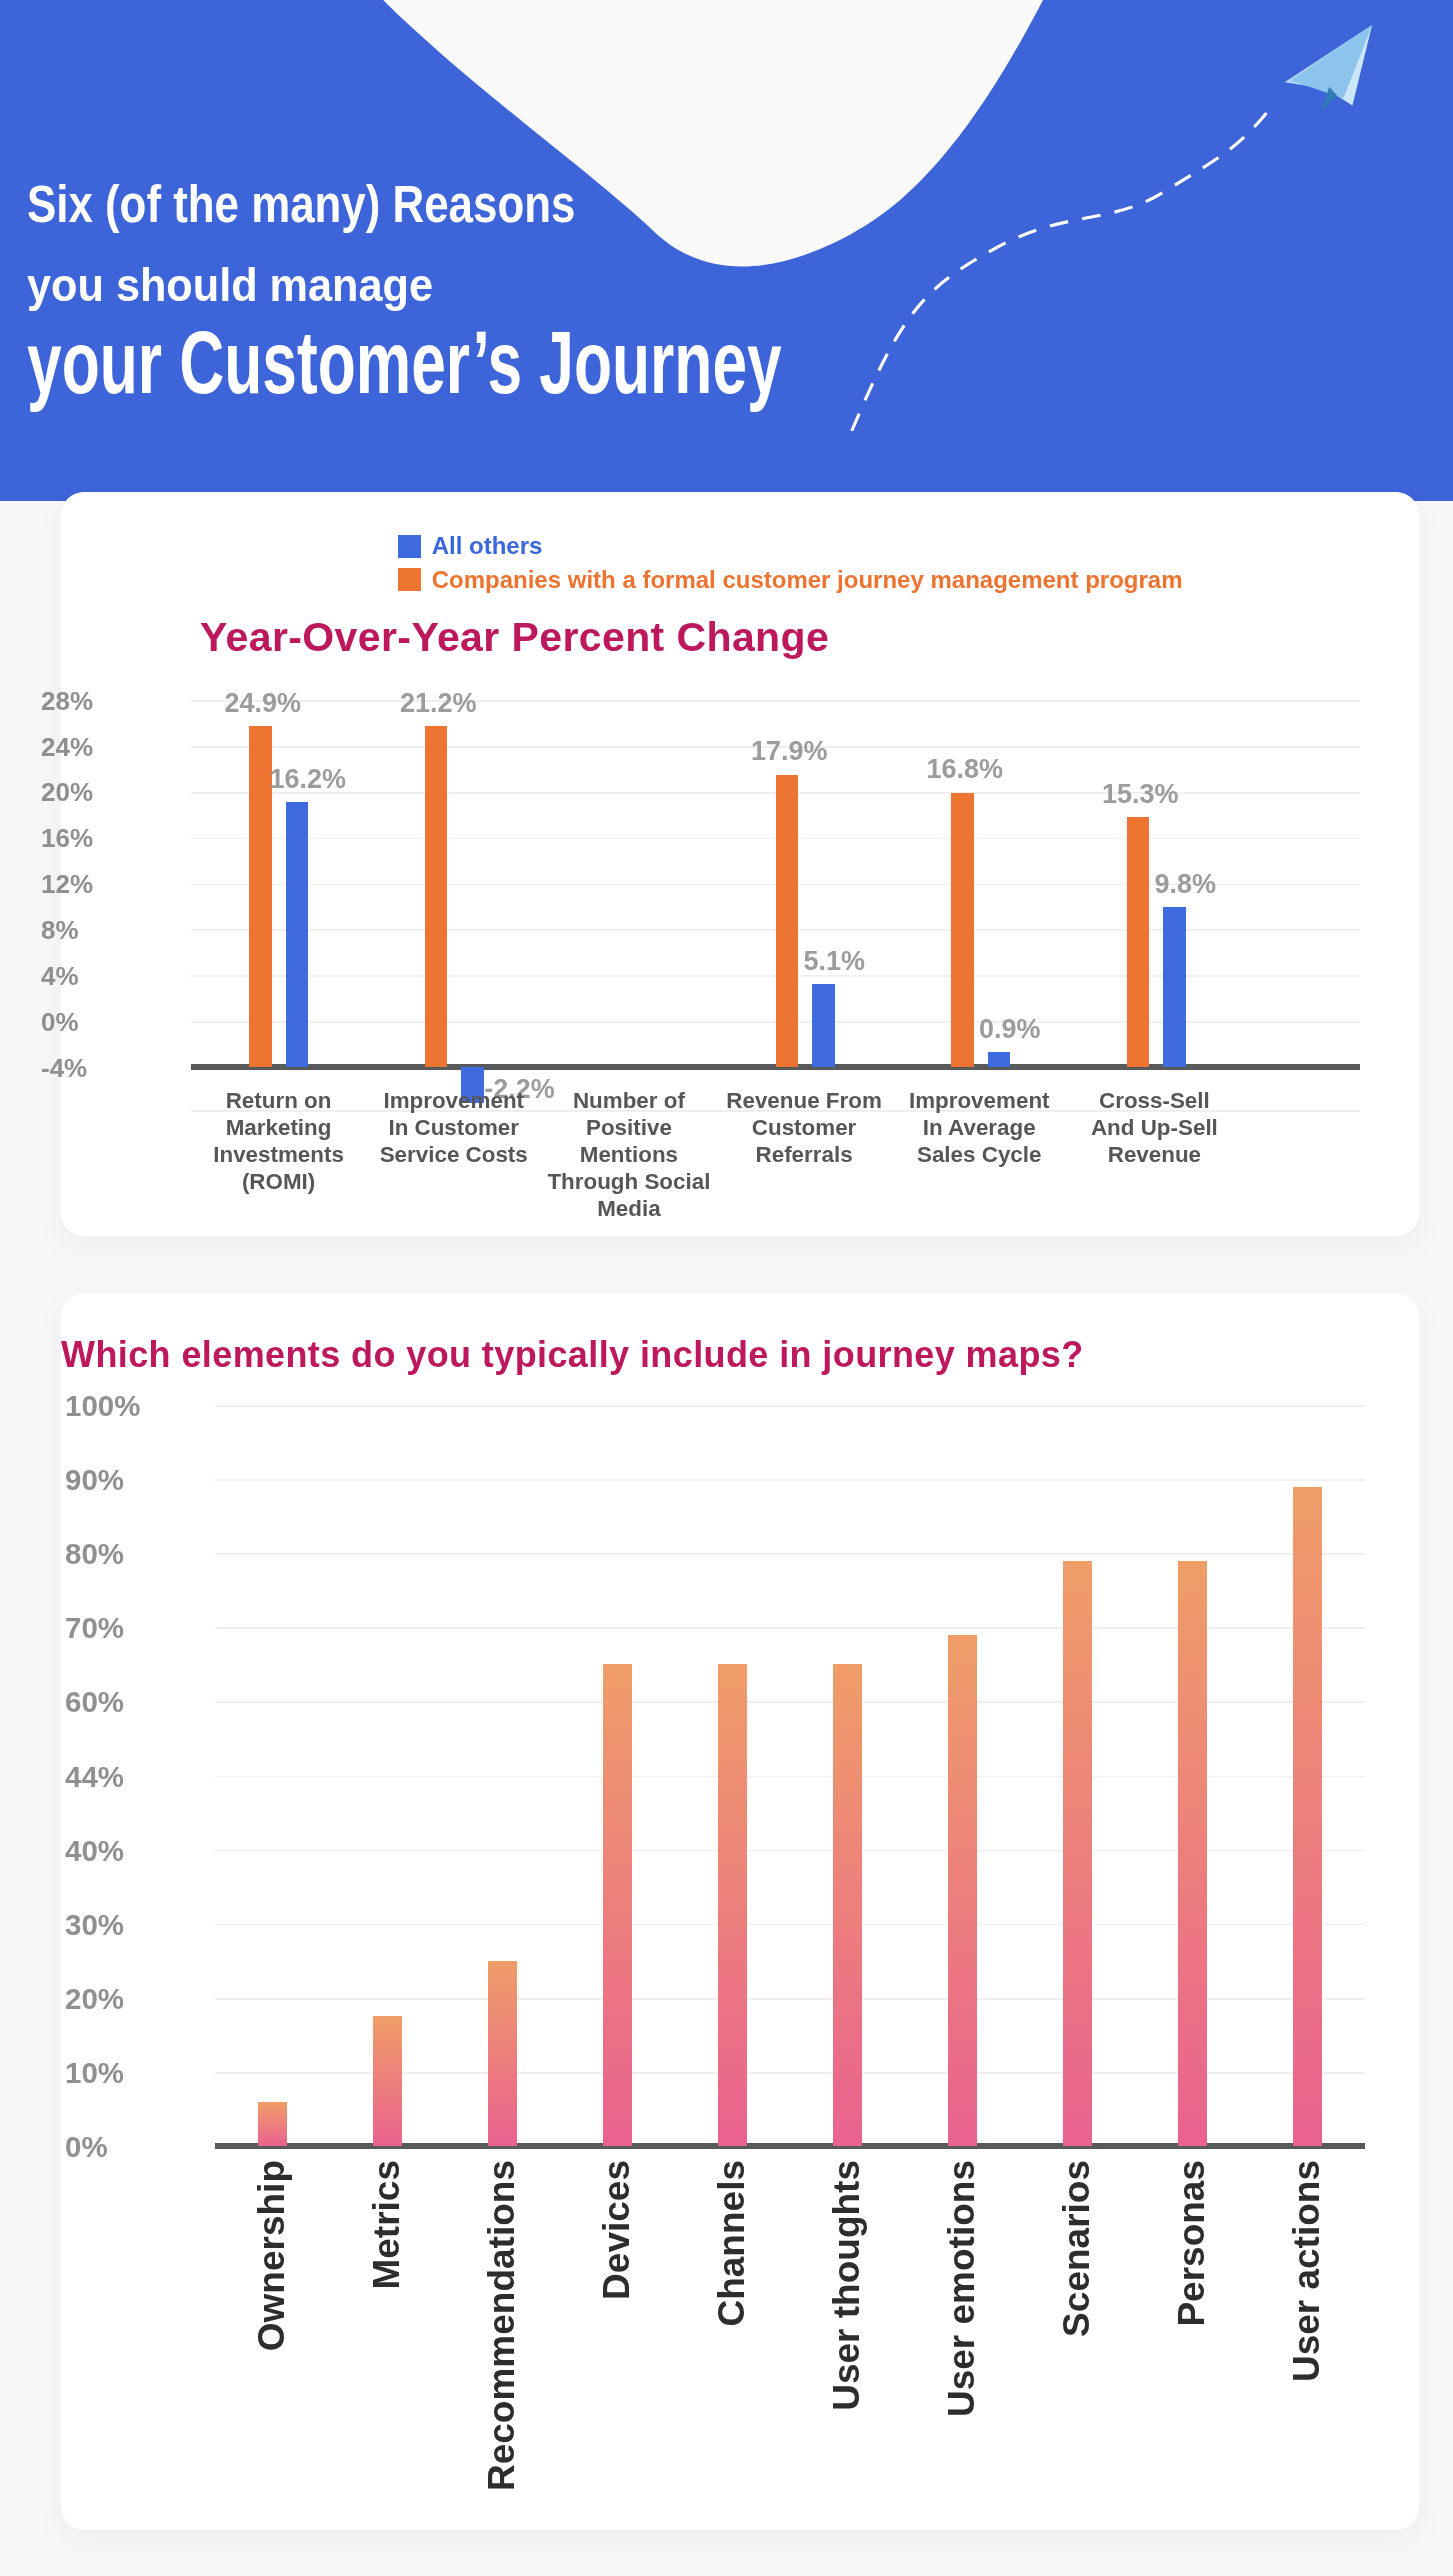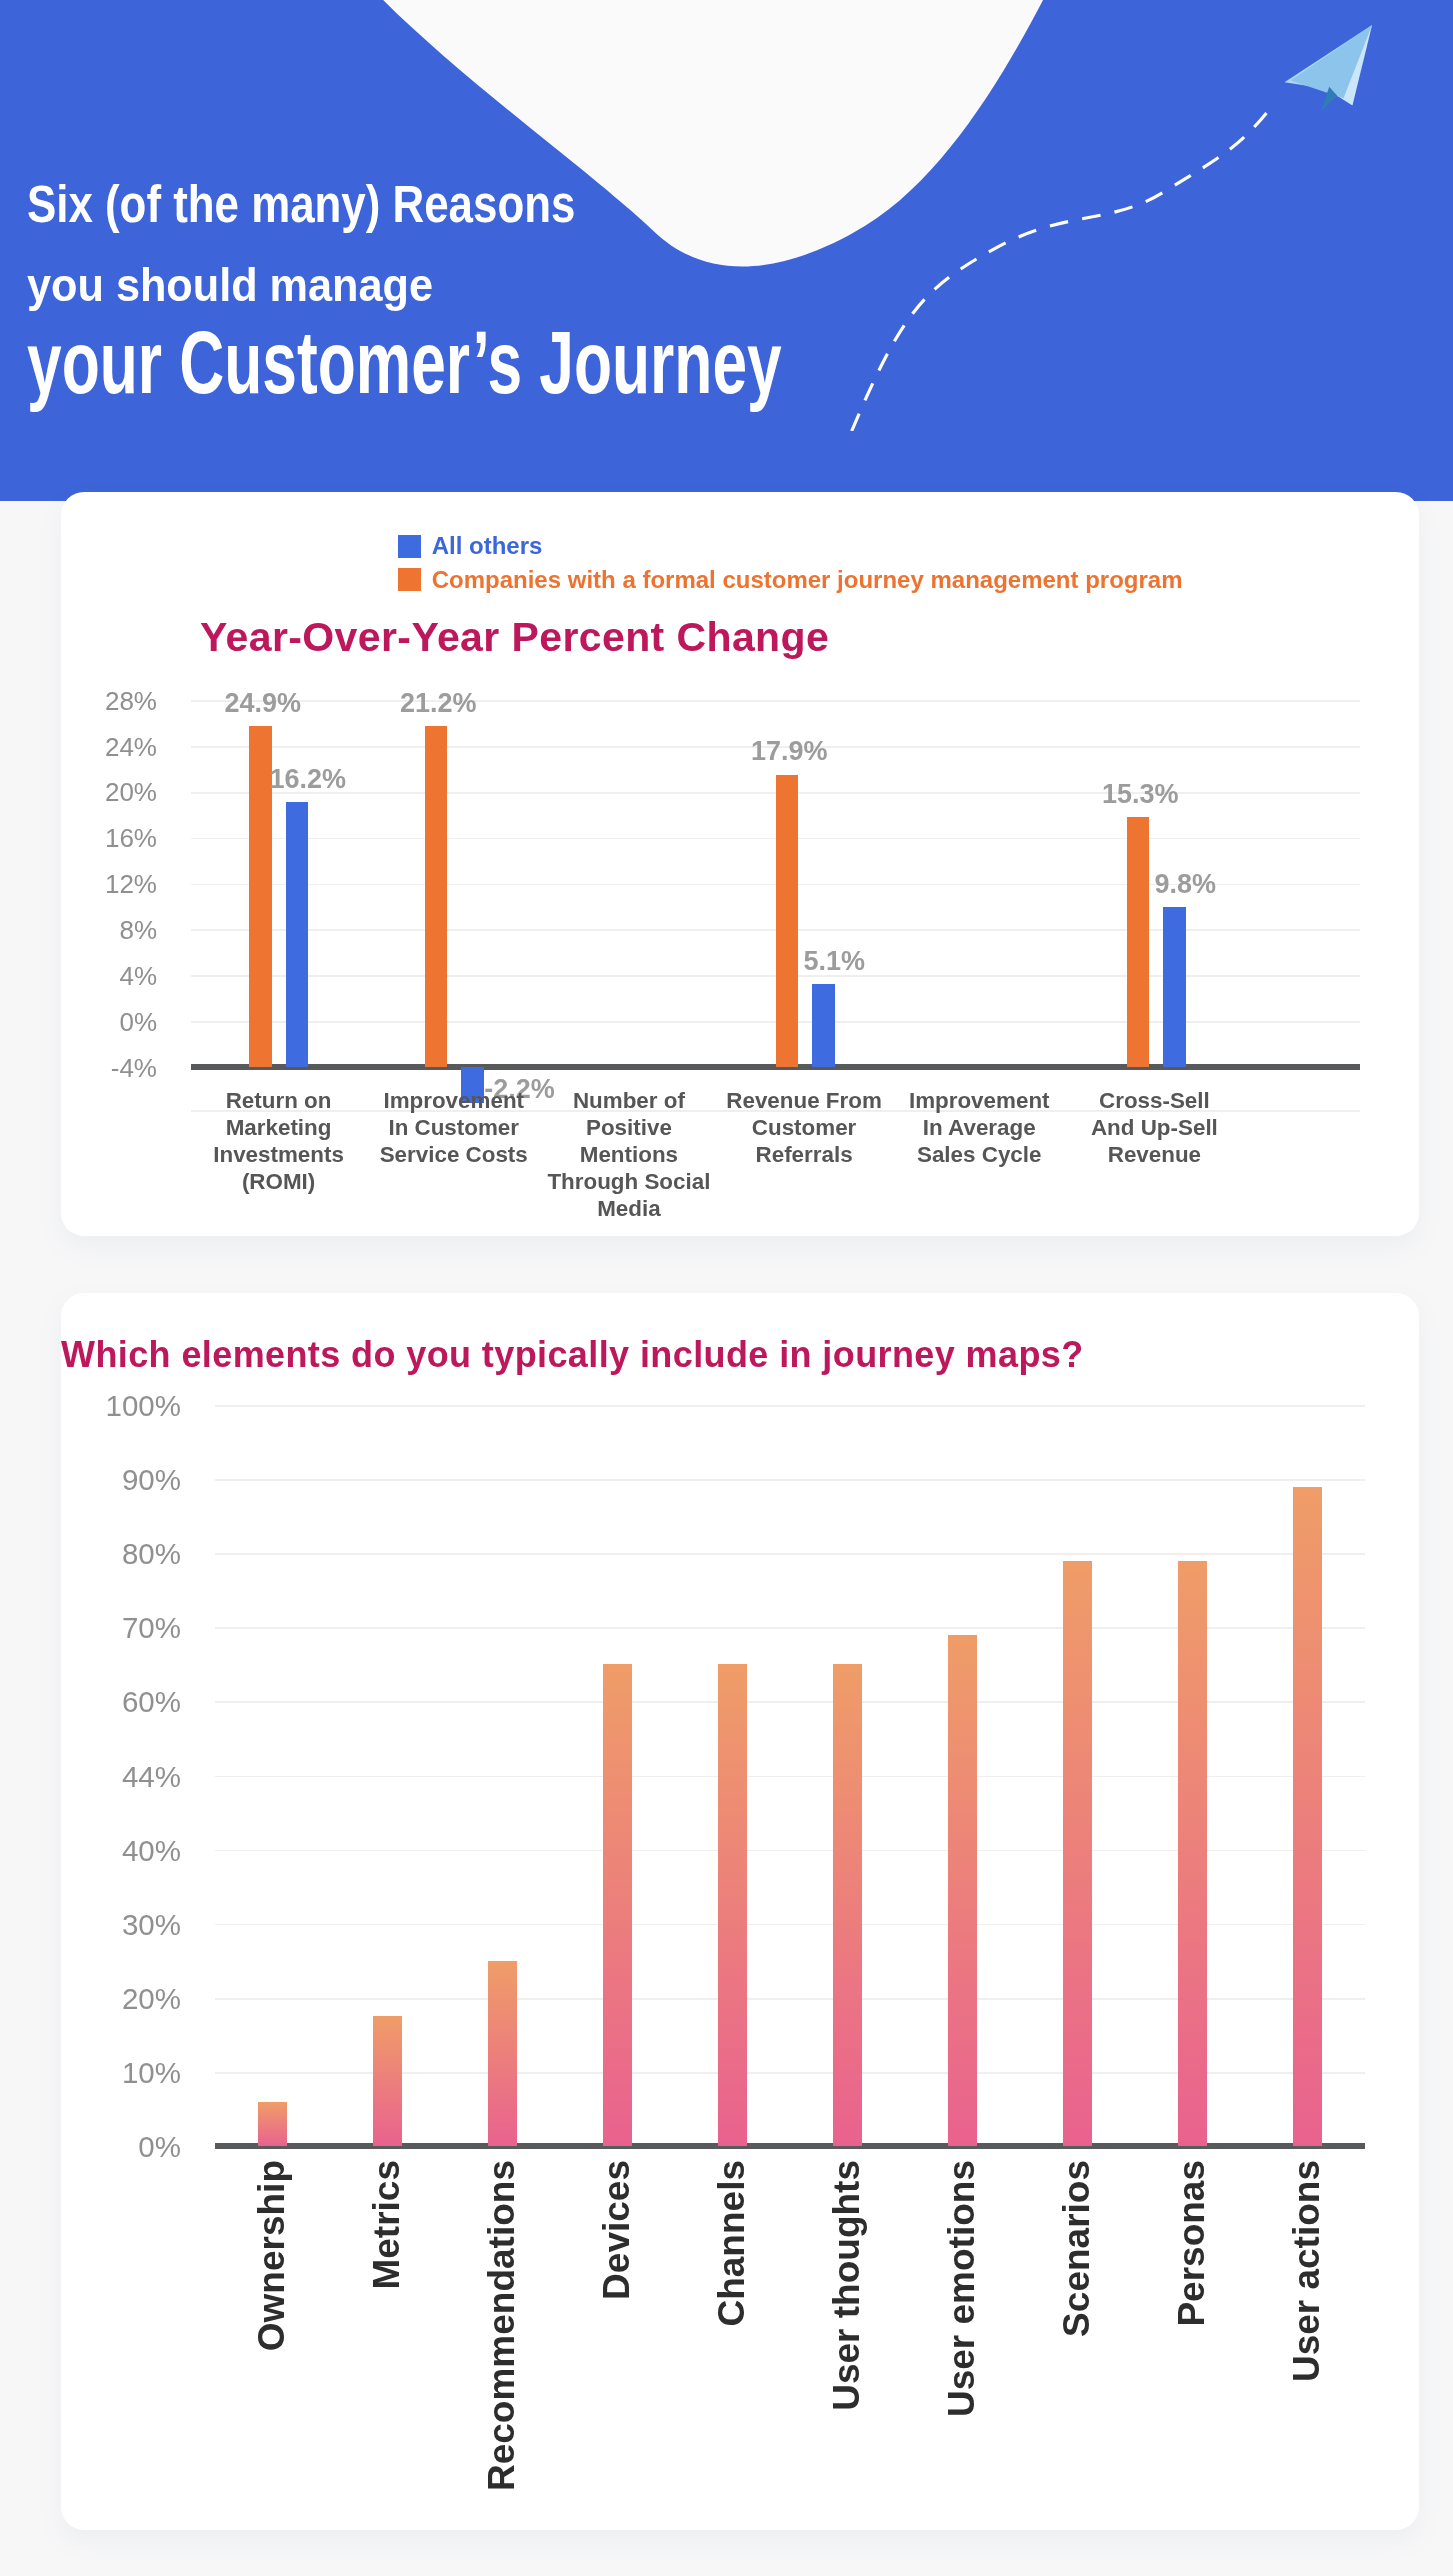--- a/index.html
+++ b/index.html
@@ -30,22 +30,22 @@
   
   .c-title{position:absolute;left:0;right:0;text-align:left;font-weight:700;color:#be185d;}
   .c1-title{top:122px;font-size:41px;padding-left:139px;letter-spacing:0.4px;}
   .c2-title{top:41px;font-size:36px;letter-spacing:0.4px;}
   
   .plot{position:absolute;}
   .plot1{left:130px;top:208px;width:1169px;height:367px;}
   .plot2{left:154px;top:112px;width:1150px;height:741px;}
   .gridline{position:absolute;left:0;right:0;height:1.8px;background:#F2EEED;}
   .axisline{position:absolute;left:0;right:0;bottom:-2.7px;height:5.4px;background:#58595B;}
-  .ytick{position:absolute;right:calc(100% + 34px);width:116px;text-align:right;
-         font-weight:400;white-space:nowrap;}
+  .ytick{position:absolute;right:calc(100% + 34px);width:116px;
+         font-weight:700;white-space:nowrap;}
   .ytick1{font-size:26px;color:#8F8F8F;}
   .ytick2{font-size:29.5px;color:#909090;}
   .group-layer{position:absolute;left:0;top:0;bottom:0;right:116px;}
   .bar-group{position:absolute;top:0;bottom:0;}
   .bar{position:absolute;width:22.4px;}
   .val-label{position:absolute;font-size:27px;font-weight:700;color:#9C9C9C;white-space:nowrap;
              transform:translateX(-50%);}
   .cat-layer{position:absolute;left:130px;right:177px;top:596px;}
   .cat-label{position:absolute;top:0;text-align:center;font-size:22.4px;line-height:1.2;
              font-weight:700;color:#565656;white-space:pre-line;}
@@ -120,20 +120,26 @@
           <div class="bar" style="background: rgb(237, 116, 49); left: calc(50% - 29.5px); height: 93%; bottom: 0px;"></div>
           <div class="val-label" style="bottom: calc(93% + 7.2px); left: calc(50% - 16px);">21.2%</div>
           <div class="bar" style="background: rgb(62, 107, 224); left: calc(50% + 7.2px); height: 9.79%; top: 100%;"></div>
           <div class="val-label" style="top: calc(100% + 7.2px); left: calc(50% + 30px); transform: none;">-2.2%</div>
         </div>
         <div class="bar-group" style="left: 50%; width: 16.6667%;">
           <div class="bar" style="background: rgb(237, 116, 49); left: calc(50% - 29.5px); height: 79.655%; bottom: 0px;"></div>
           <div class="val-label" style="bottom: calc(79.655% + 7.2px); left: calc(50% - 16px);">17.9%</div>
           <div class="bar" style="background: rgb(62, 107, 224); left: calc(50% + 7.2px); height: 22.695%; bottom: 0px;"></div>
           <div class="val-label" style="bottom: calc(22.695% + 7.2px); left: calc(50% + 29px);">5.1%</div>
+        </div>
+        <div class="bar-group" style="left: 66.6667%; width: 16.6667%;">
+          <div class="bar" style="background: rgb(237, 116, 49); left: calc(50% - 29.5px); height: 74.76%; bottom: 0px;"></div>
+          <div class="val-label" style="bottom: calc(74.76% + 7.2px); left: calc(50% - 16px);">16.8%</div>
+          <div class="bar" style="background: rgb(62, 107, 224); left: calc(50% + 7.2px); height: 4.005%; bottom: 0px;"></div>
+          <div class="val-label" style="bottom: calc(4.005% + 7.2px); left: calc(50% + 29px);">0.9%</div>
         </div>
         <div class="bar-group" style="left: 83.3333%; width: 16.6667%;">
           <div class="bar" style="background: rgb(237, 116, 49); left: calc(50% - 29.5px); height: 68.085%; bottom: 0px;"></div>
           <div class="val-label" style="bottom: calc(68.085% + 7.2px); left: calc(50% - 16px);">15.3%</div>
           <div class="bar" style="background: rgb(62, 107, 224); left: calc(50% + 7.2px); height: 43.61%; bottom: 0px;"></div>
           <div class="val-label" style="bottom: calc(43.61% + 7.2px); left: calc(50% + 29px);">9.8%</div>
         </div>
       </div>
     </div>
   <div class="cat-layer">

